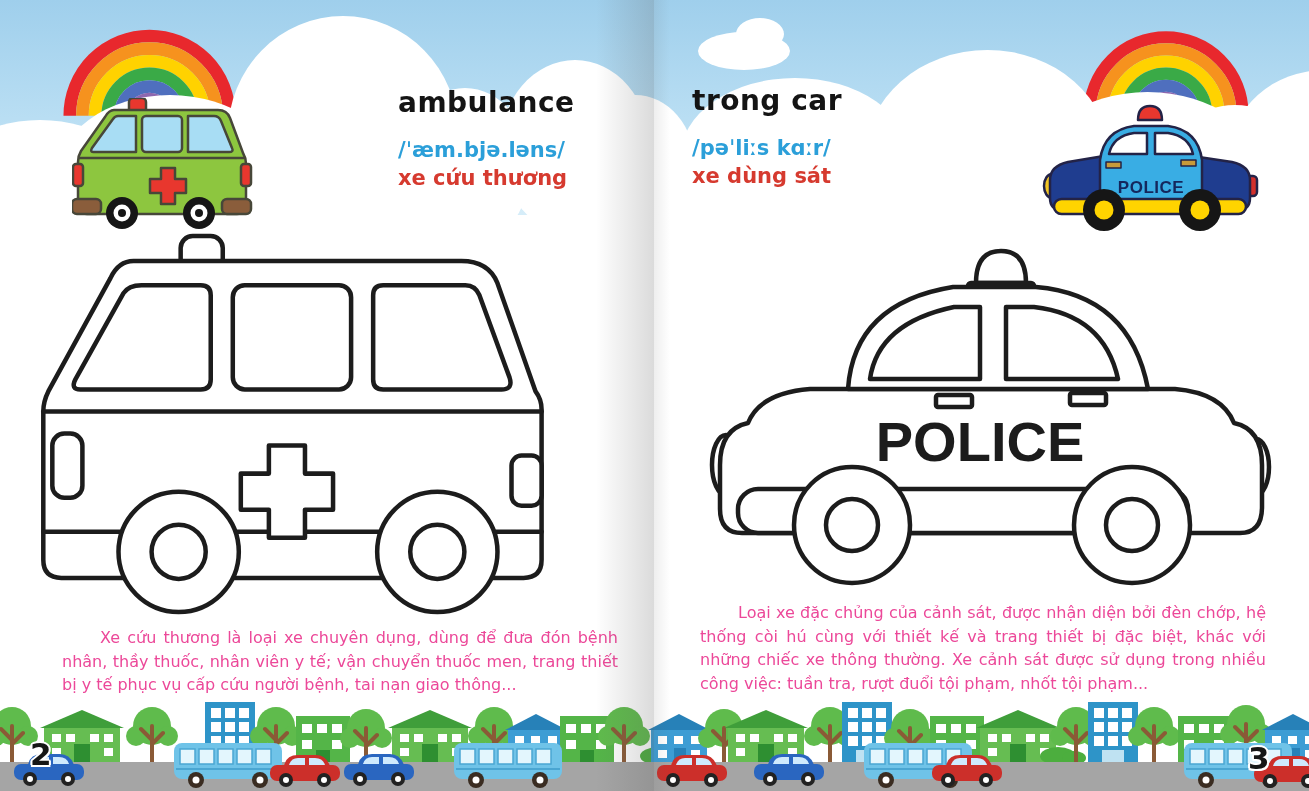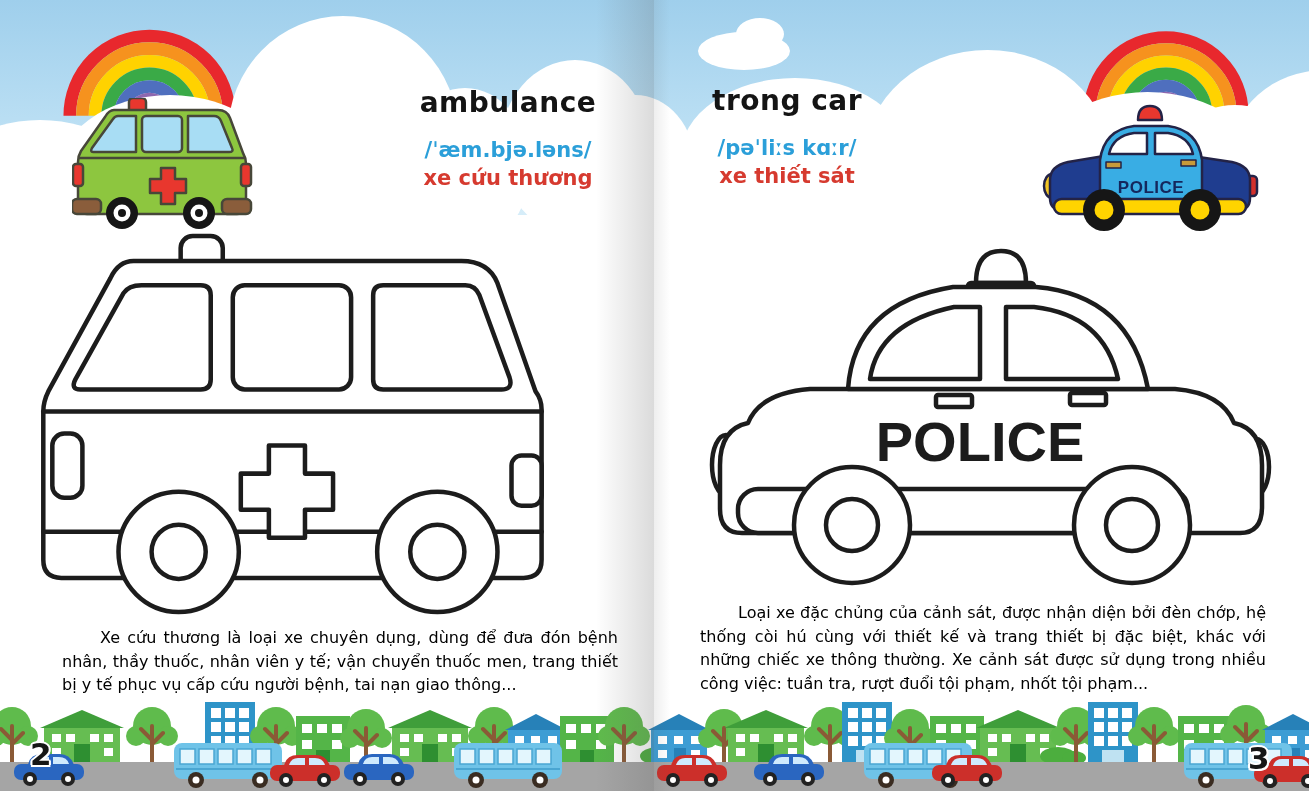--- a/index.html
+++ b/index.html
@@ -7,26 +7,26 @@
   .book {
     position:relative; width:1309px; height:791px; overflow:hidden;
     background:#ffffff; font-family:"DejaVu Sans","Liberation Sans",sans-serif;
   }
   .sky { position:absolute; left:0; top:0; width:1309px; height:215px; z-index:1;
     background:linear-gradient(to bottom,#9fcfec 0%,#b9def3 55%,#d6edf9 100%); }
   .cloud { position:absolute; background:#ffffff; border-radius:50%; z-index:3; }
   .rainbow { position:absolute; z-index:2; }
   .illus { position:absolute; z-index:4; }
   .outline-svg { position:absolute; z-index:4; }
-  .header { position:absolute; z-index:5; text-align:center; }
+  .header { position:absolute; z-index:5; }
   .header .word { font-size:28px; font-weight:800; color:#141414; letter-spacing:.5px; }
   .header .phon { font-size:21px; font-weight:600; color:#2b9fd9; margin-top:19px; }
   .header .trans { font-size:21px; font-weight:600; color:#d63a2f; margin-top:4px; }
   .para { position:absolute; z-index:4; font-size:16px; line-height:1.48;
-    color:#000000; text-align:justify; text-indent:38px; }
+    color:#ec4899; text-align:justify; text-indent:38px; }
   .cityscape { position:absolute; left:0; bottom:0; z-index:4; }
   .pagenum { position:absolute; z-index:6; font-size:31px; font-weight:900; color:#161616;
     text-shadow:2px 0 0 #fff,-2px 0 0 #fff,0 2px 0 #fff,0 -2px 0 #fff,
       1.5px 1.5px 0 #fff,-1.5px -1.5px 0 #fff,1.5px -1.5px 0 #fff,-1.5px 1.5px 0 #fff; }
   .gutter-l { position:absolute; left:596px; top:0; width:58px; height:791px; z-index:20;
     background:linear-gradient(to right,rgba(90,90,90,0),rgba(90,90,90,0.22)); pointer-events:none; }
   .gutter-r { position:absolute; left:654px; top:0; width:16px; height:791px; z-index:20;
     background:linear-gradient(to right,rgba(90,90,90,0.10),rgba(90,90,90,0)); pointer-events:none; }
 </style>
 </head>
@@ -119,21 +119,21 @@
 
   <div class="header" style="left:398px;top:86px;width:220px">
     <div class="word">ambulance</div>
     <div class="phon">/ˈæm.bjə.ləns/</div>
     <div class="trans">xe cứu thương</div>
   </div>
 
   <div class="header" style="left:692px;top:84px;width:190px">
     <div class="word">trong car</div>
     <div class="phon">/pəˈliːs kɑːr/</div>
-    <div class="trans">xe thiết sát</div>
+    <div class="trans">xe dùng sát</div>
   </div>
 
   <svg class="outline-svg" style="left:28px;top:233px" width="572" height="386" viewBox="0 0 570 385">
     <g fill="#ffffff" stroke="#1c1c1c" stroke-width="4.5" stroke-linejoin="round" stroke-linecap="round">
       <rect x="152" y="3" width="42" height="50" rx="12"></rect>
       <path d="M 105,28 L 432,28 Q 459,28 468,50 L 506,158 Q 512,166 512,176 L 512,326 Q 512,344 494,344 L 33,344 Q 15,344 15,326 L 15,178 Q 15,168 20,158 L 82,45 Q 90,28 105,28 Z"></path>
       <line x1="15" y1="178" x2="512" y2="178"></line>
       <path d="M 113,52 L 172,52 Q 182,52 182,62 L 182,146 Q 182,156 172,156 L 52,156 Q 42,156 47,146 L 95,60 Q 100,52 113,52 Z"></path>
       <rect x="204" y="52" width="118" height="104" rx="12"></rect>
       <path d="M 354,52 L 436,52 Q 446,52 450,62 L 480,144 Q 484,156 472,156 L 354,156 Q 344,156 344,146 L 344,62 Q 344,52 354,52 Z"></path>

